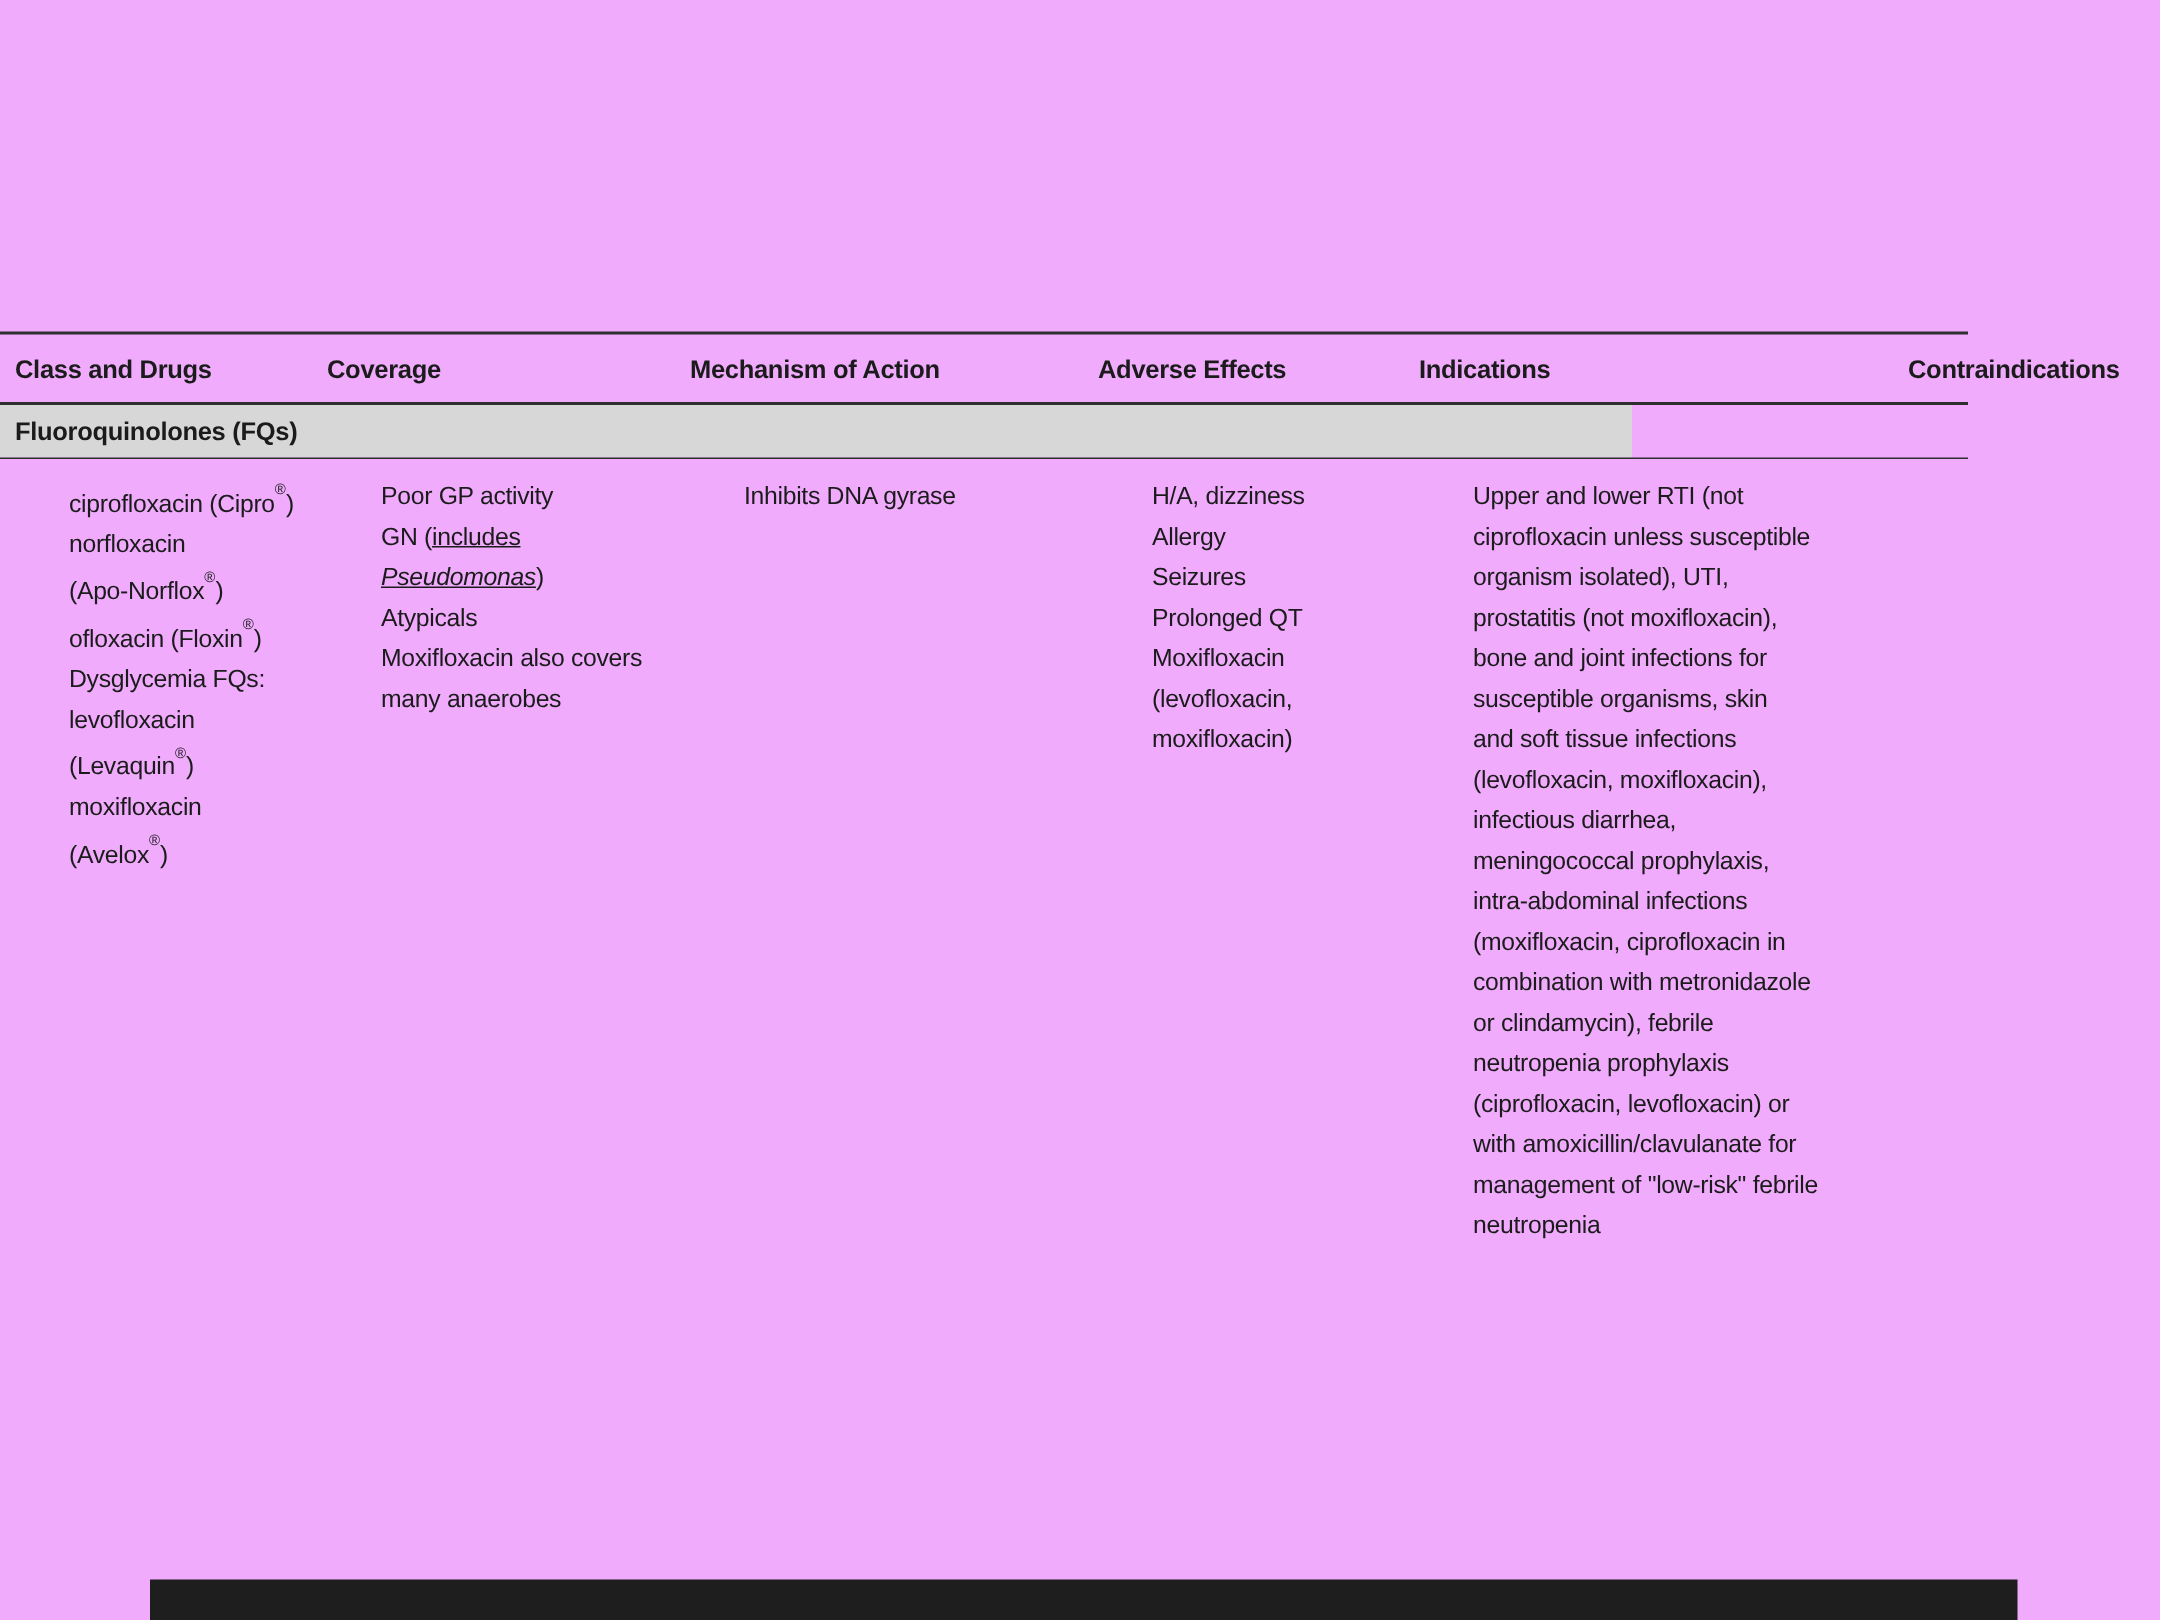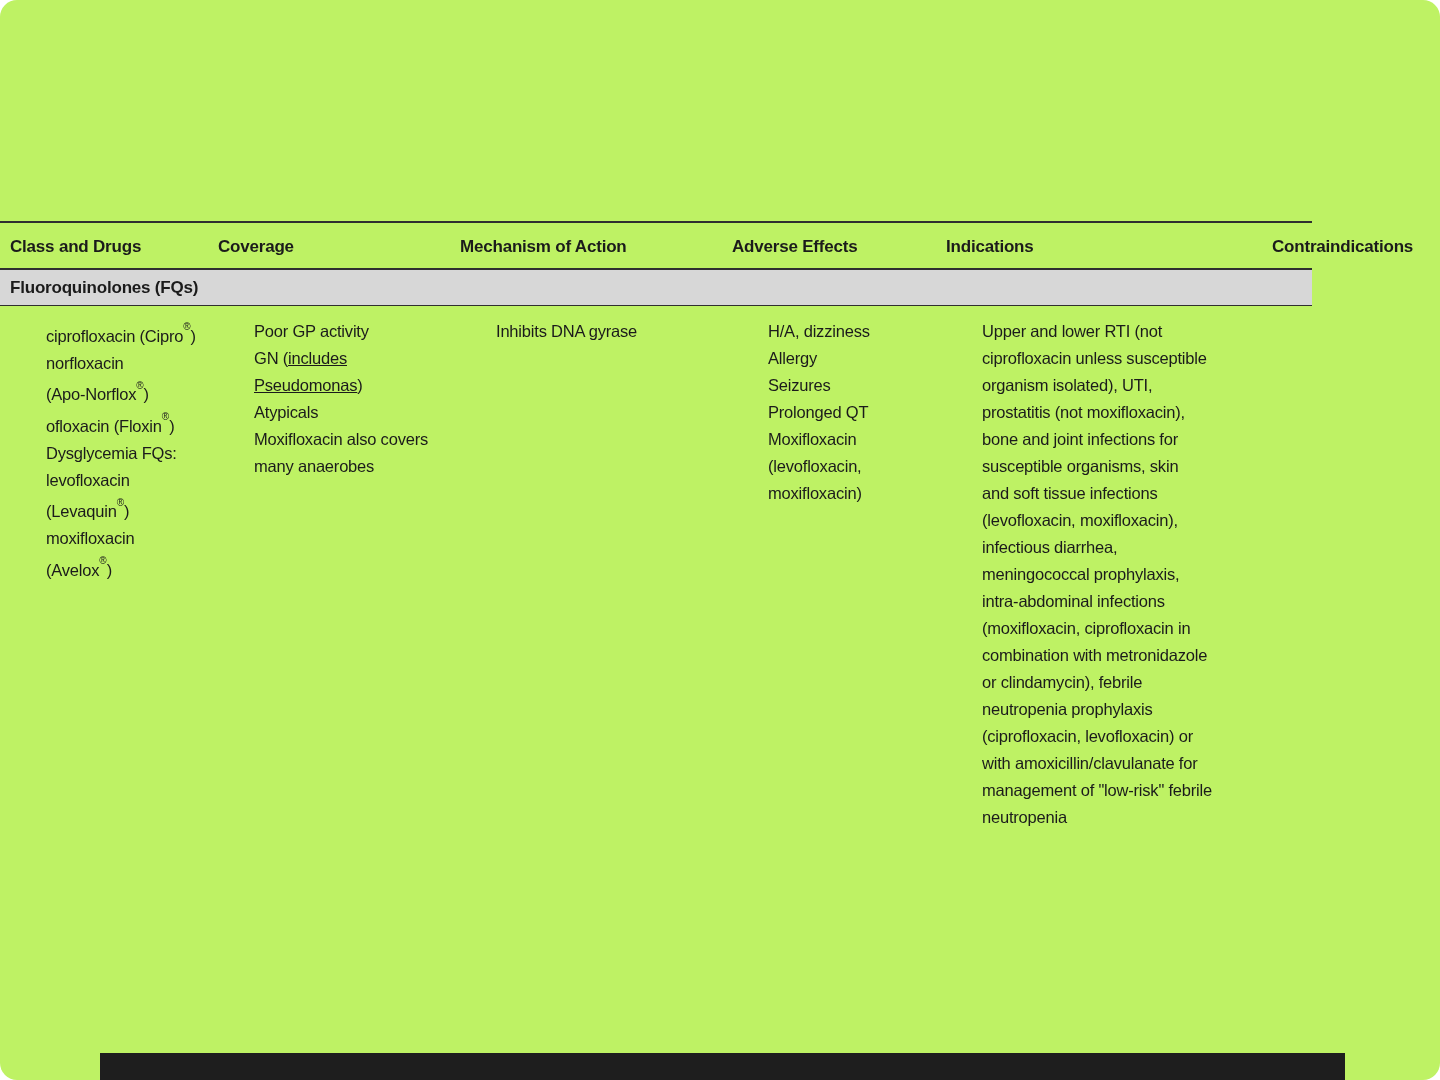--- a/index.html
+++ b/index.html
@@ -6,25 +6,24 @@
     --section-band:#d7d7d7;
     --rule:#2f2f2f;
     --text:#1b1b1b;
     --bottom-bar:#1e1e1e;
   }
   html,body{margin:0;padding:0;background:#ffffff;}
   .page{
     position:relative;
     width:1440px;
     height:1080px;
-    background:#bef264;
+    background:#f0abfc;
     overflow:hidden;
     font-family:"Liberation Sans","DejaVu Sans",sans-serif;
     color:var(--text);
-    border-radius:17px;
   }
   .rule{position:absolute;left:0;width:1312px;background:var(--rule);}
   .rule-top{top:221px;height:2px;}
   .rule-header{top:268px;height:2px;}
   .rule-section{top:305px;height:1px;}
 
   .header-row{position:absolute;top:235px;left:0;right:0;height:30px;}
   .hdr{
     position:absolute;top:0;
     font-weight:bold;font-size:17px;line-height:24px;
@@ -32,21 +31,21 @@
   }
 
   .col1{left:10px;width:200px;}
   .col2{left:218px;width:235px;}
   .col3{left:460px;width:265px;}
   .col4{left:732px;width:210px;}
   .col5{left:946px;width:268px;}
   .col6{left:1230px;width:185px;margin-left:42px;}
 
   .section-band{
-    position:absolute;top:270px;left:0;width:1312px;height:35px;
+    position:absolute;top:270px;left:0;width:1088px;height:35px;
     background:var(--section-band);
     display:flex;align-items:center;
   }
   .section-label{
     font-weight:bold;font-size:17px;margin-left:10px;letter-spacing:-0.2px;
   }
 
   .body-row{position:absolute;top:318px;left:0;right:0;}
   .cell{
     position:absolute;top:0;
@@ -93,21 +92,21 @@
         <div class="tline"><span>ofloxacin (Floxin<sup>®</sup>)</span></div>
         <div class="tline"><span>Dysglycemia FQs:</span></div>
         <div class="tline"><span>levofloxacin</span></div>
         <div class="tline"><span>(Levaquin<sup>®</sup>)</span></div>
         <div class="tline"><span>moxifloxacin</span></div>
         <div class="tline"><span>(Avelox<sup>®</sup>)</span></div>
       </div>
     <div class="cell col2">
         <div class="tline"><span>Poor GP activity</span></div>
         <div class="tline"><span>GN (</span><span style="text-decoration: underline;">includes</span></div>
-        <div class="tline"><span style="text-decoration: underline; text-align: center;">Pseudomonas</span><span>)</span></div>
+        <div class="tline"><span style="font-style: italic; text-decoration: underline; text-align: center;">Pseudomonas</span><span>)</span></div>
         <div class="tline"><span>Atypicals</span></div>
         <div class="tline"><span>Moxifloxacin also covers</span></div>
         <div class="tline"><span>many anaerobes</span></div>
       </div>
     <div class="cell col3">
         <div class="tline"><span>Inhibits DNA gyrase</span></div>
       </div>
     <div class="cell col4">
         <div class="tline"><span>H/A, dizziness</span></div>
         <div class="tline"><span>Allergy</span></div>

